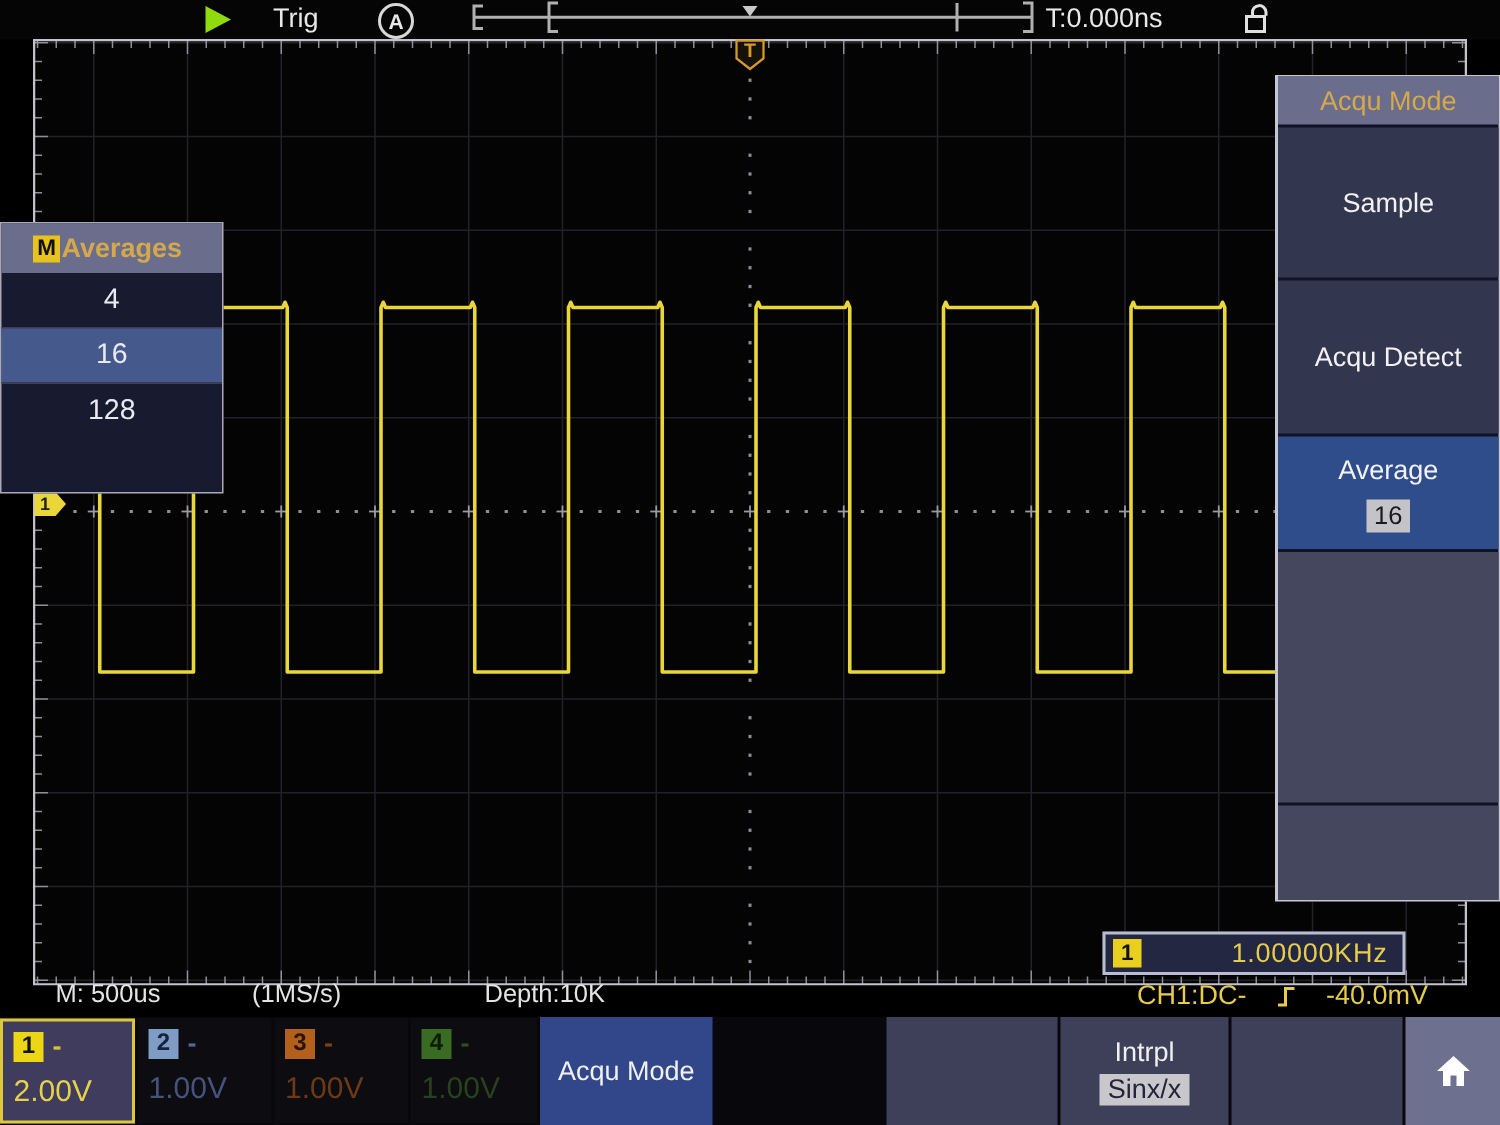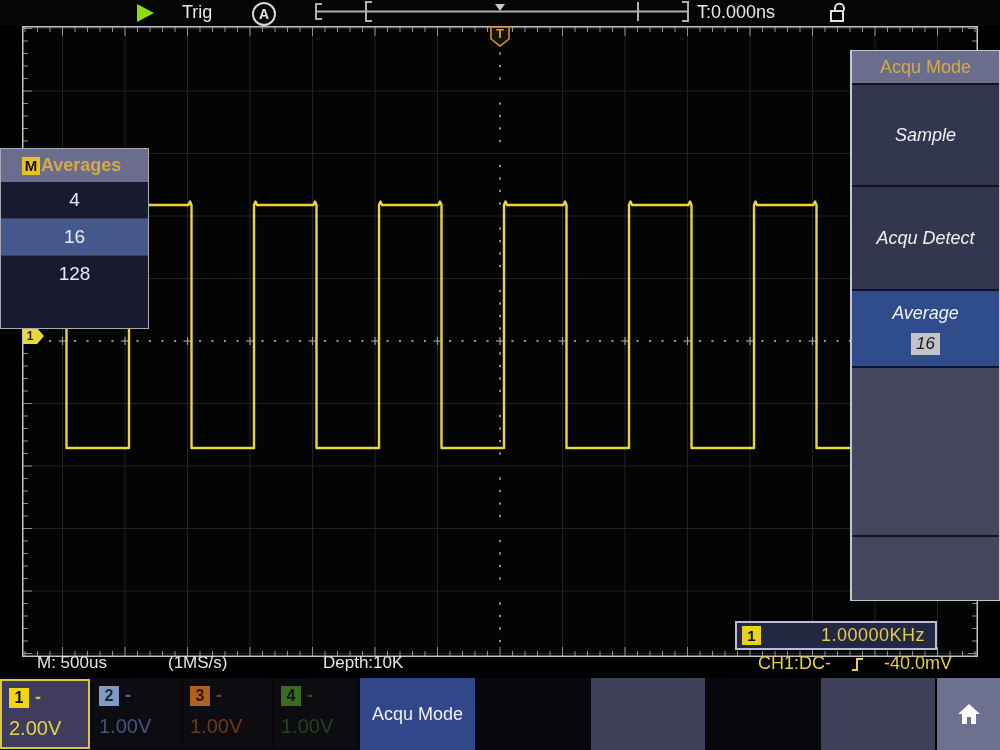--- a/index.html
+++ b/index.html
@@ -35,21 +35,21 @@
     color:#e9e9f2;font-size:19px;border-top:1px solid #3c3f58;}
   #popup .row.sel{background:#46598c;}
 
   
   #panel{left:850px;top:50px;width:150px;height:551px;z-index:7;
     background:#101226;border:1px solid #c6c6d0;border-left-width:2px;box-sizing:border-box;
     display:flex;flex-direction:column;gap:2px;}
   #panel .hdr{height:32px;flex:none;background:#6b6d8c;color:#d4a94c;font-size:18px;
     display:flex;align-items:center;justify-content:center;}
   #panel .pbtn{flex:none;background:#33364f;color:#f2f2f2;font-size:18px;
-    display:flex;flex-direction:column;align-items:center;justify-content:center;gap:9px;font-style:italic;}
+    display:flex;flex-direction:column;align-items:center;justify-content:center;gap:9px;}
   #panel .pbtn.active{background:#2f4d8a;}
   #panel .pbtn.blank{background:#45475f;flex:auto;}
   #panel .valbox{background:#c4c4c8;color:#1a1a1a;font-size:17px;padding:1px 5px;}
 
   
   #freq-meter{left:735px;top:621px;width:202px;height:29px;z-index:5;
     background:#232742;border:2px solid #b9bdd2;box-sizing:border-box;display:flex;align-items:center;}
   #freq-meter .badge{width:19px;height:19px;background:#e9d01f;color:#111;font-size:15px;font-weight:bold;
     display:flex;align-items:center;justify-content:center;margin-left:5px;}
   #freq-meter .val{color:#e6cc4a;font-size:18px;margin-left:60px;letter-spacing:0.5px;}
@@ -601,19 +601,23 @@
         <span class="badge">4</span>
       <span class="coup">-</span>
       </div>
     <div class="scale">1.00V</div>
   </div>
 
   <div id="sk-acqu" class="softkey">
     <span>Acqu Mode</span>
   </div>
   <div id="sk-blank1" class="softkey"></div>
+  <div id="sk-intrpl" class="softkey">
+    <span>Intrpl</span>
+    <span class="valbox">Sinx/x</span>
+  </div>
   <div id="sk-blank2" class="softkey"></div>
   <div id="sk-home" class="softkey">
     <svg width="28" height="26">
       <polygon points="14,3 25,13 21,13 21,23 16,23 16,16 12,16 12,23 7,23 7,13 3,13" fill="#ffffff"></polygon>
     </svg>
   </div>
 </div>
 
 </body></html>

